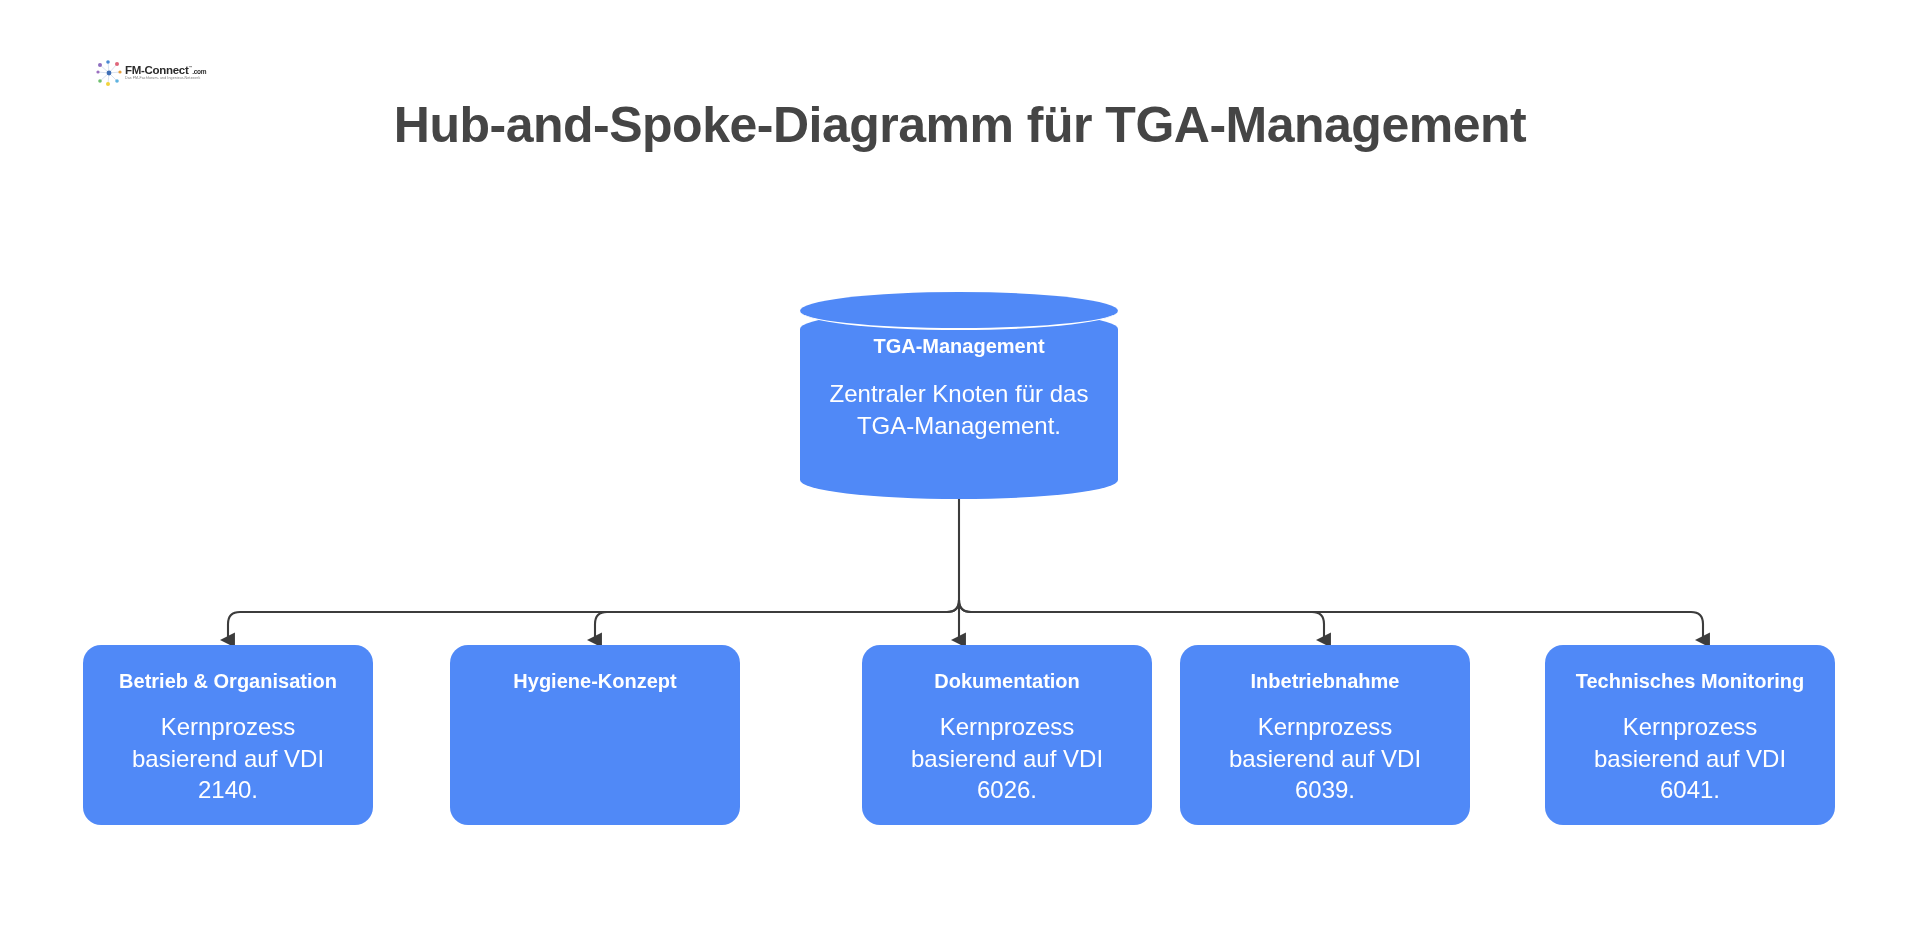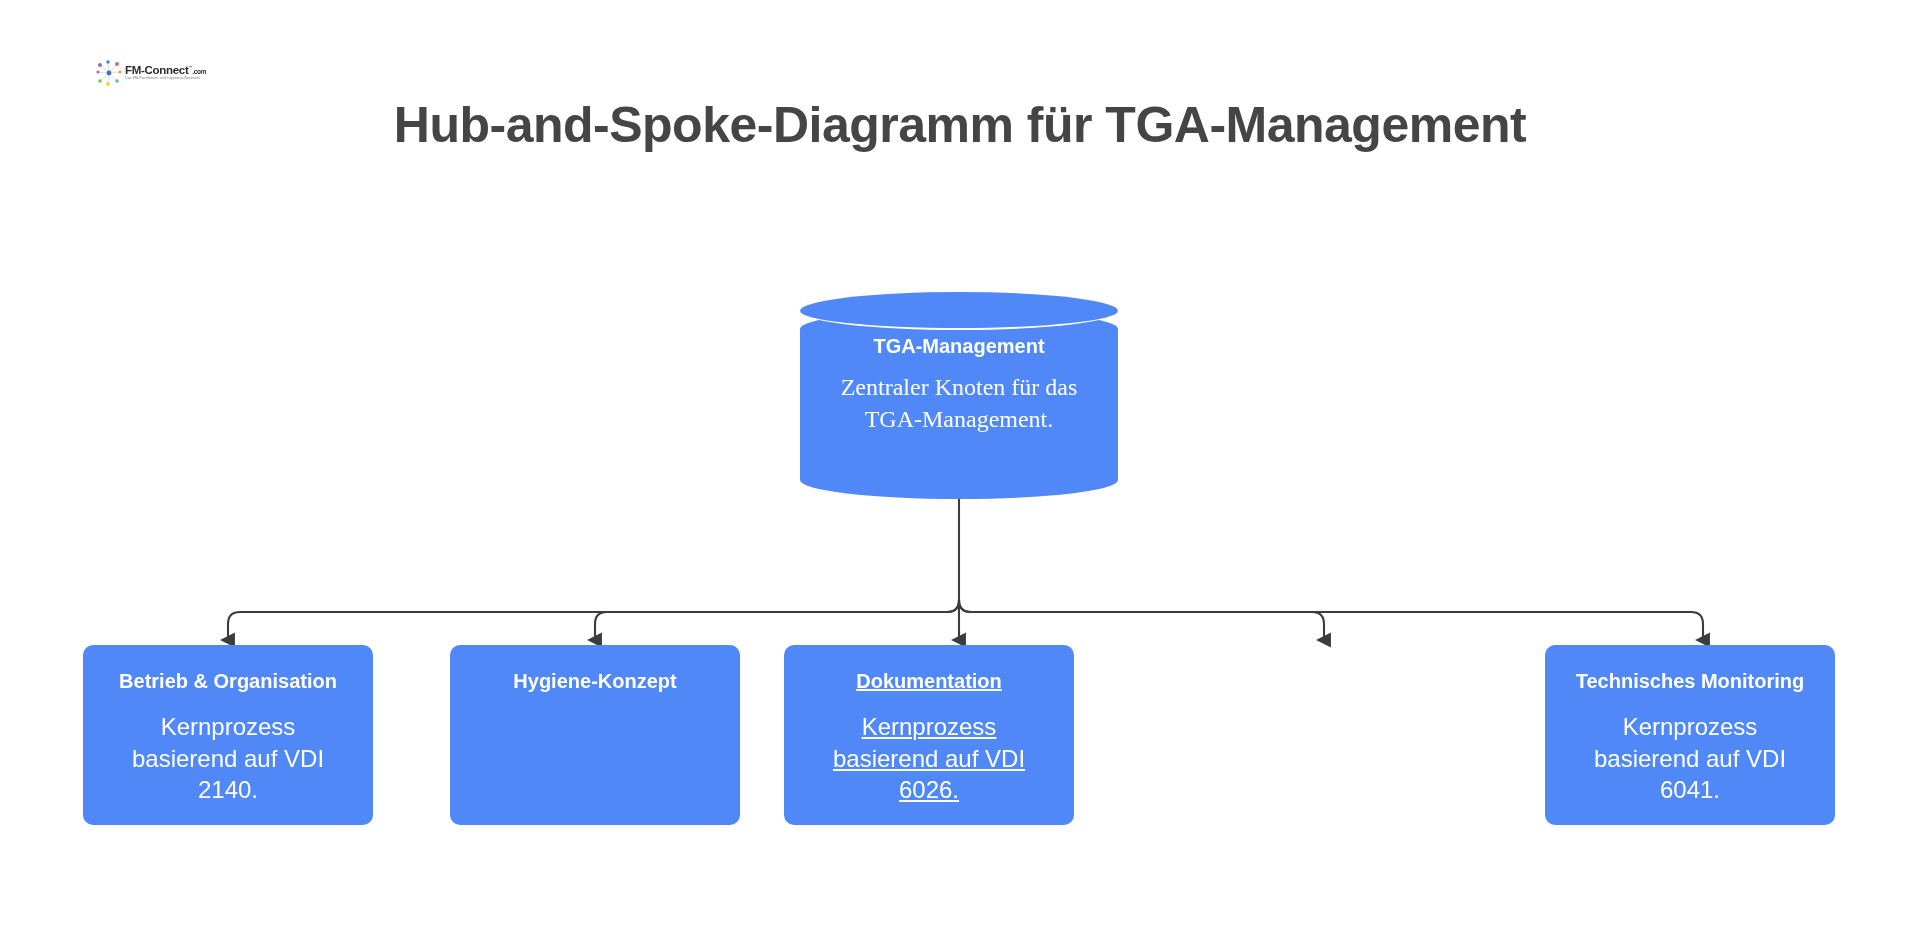--- a/index.html
+++ b/index.html
@@ -128,35 +128,34 @@
     width: 318px;
     text-align: center;
     color: #ffffff;
   }
   .hub-title {
     font-size: 20px;
     font-weight: bold;
     line-height: 1.2;
   }
   .hub-desc {
-    margin-top: 14px;
+    margin-top: 20px;
     font-size: 24px;
     line-height: 1.32;
     padding: 0 26px;
-    font-family: Liberation Serif, serif;
   }
 
   
   .spoke {
     position: absolute;
     top: 645px;
     width: 290px;
     height: 180px;
     background: #5089f7;
-    border-radius: 10px;
+    border-radius: 18px;
     color: #ffffff;
     text-align: center;
     box-sizing: border-box;
     padding-top: 24px;
   }
   .spoke-title {
     font-size: 20px;
     font-weight: bold;
     line-height: 1.2;
     padding: 0 10px;
@@ -236,24 +235,28 @@
 
   <div class="spoke" style="left:83px;">
     <div class="spoke-title">Betrieb &amp; Organisation</div>
     <div class="spoke-desc">Kernprozess basierend auf VDI 2140.</div>
   </div>
 
   <div class="spoke" style="left:450px;">
     <div class="spoke-title">Hygiene-Konzept</div>
   </div>
 
-  <div class="spoke" style="left:784px;text-decoration:underline;">
+  <div class="spoke" style="left:862px;">
     <div class="spoke-title">Dokumentation</div>
     <div class="spoke-desc">Kernprozess basierend auf VDI 6026.</div>
   </div>
 
+  <div class="spoke" style="left:1180px;">
+    <div class="spoke-title">Inbetriebnahme</div>
+    <div class="spoke-desc">Kernprozess basierend auf VDI 6039.</div>
+  </div>
 
   <div class="spoke" style="left:1545px;">
     <div class="spoke-title">Technisches Monitoring</div>
     <div class="spoke-desc">Kernprozess basierend auf VDI 6041.</div>
   </div>
 
 </div>
 
 </body></html>

